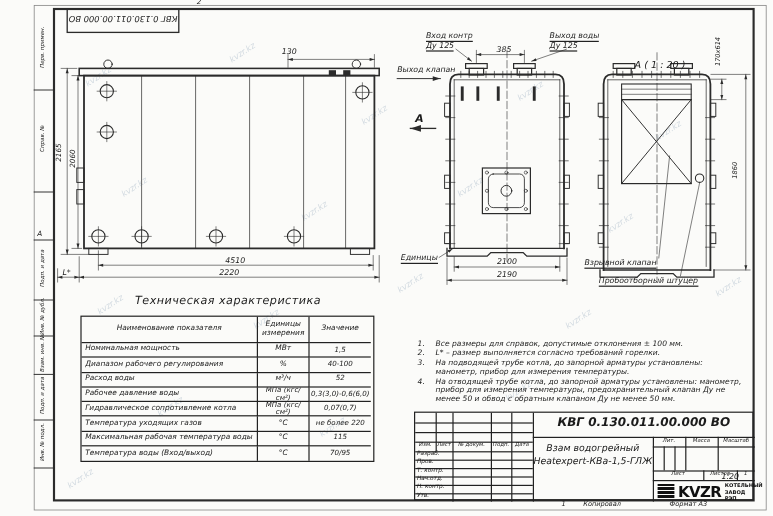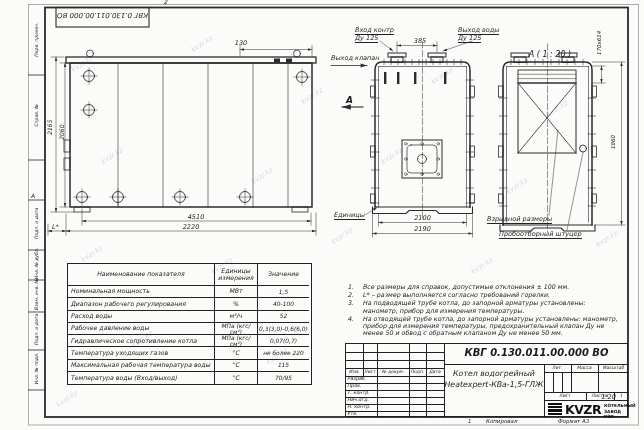--- a/index.html
+++ b/index.html
@@ -329,23 +329,24 @@
   <div class="lbl ul" style="left:458px;top:27px">Выход воды</div>
   <div class="lbl ul" style="left:458px;top:35px">Ду 125</div>
   <div class="lbl c" style="left:406px;top:38px;width:28px">385</div>
   <div class="lbl c" style="left:405px;top:215px;width:35px">2100</div>
   <div class="lbl c" style="left:405px;top:226px;width:35px">2190</div>
   <div class="lbl ul" style="left:334px;top:212px">Единицы</div>
 
   <div class="lbl c" style="left:520px;top:51px;width:60px;font-size:8px">А ( 1 : 20 )</div>
   <div class="lbl vt c" style="left:585px;top:40px;width:30px;font-size:5.5px">170х614</div>
   <div class="lbl vt c" style="left:599px;top:139px;width:30px;font-size:5.5px">1860</div>
-  <div class="lbl ul" style="left:487px;top:216px">Взрывной размеры</div>
+  <div class="lbl ul" style="left:487px;top:216px">Взрывной клапан</div>
   <div class="lbl ul" style="left:499px;top:231px">Пробоотборный штуцер</div>
 
+  <div class="lbl c" style="left:105px;top:246px;width:170px;font-size:9.3px;letter-spacing:0.4px">Техническая характеристика</div>
   <div class="spec">
     <div>Наименование показателя</div>
     <div>Единицы измерения</div>
     <div>Значение</div>
     <div class="nm">Номинальная мощность</div>
     <div>МВт</div>
     <div class="sm">1,5</div>
     <div class="nm">Диапазон рабочего регулирования</div>
     <div>%</div>
     <div class="sm">40-100</div>
@@ -420,21 +421,21 @@
     <div class="t c" style="left:17px;top:25.5px;width:14px;font-size:4.5px">Лист</div>
     <div class="t c" style="left:31px;top:25.5px;width:32px;font-size:4.5px">№ докум.</div>
     <div class="t c" style="left:63px;top:25.5px;width:17px;font-size:4.5px">Подп.</div>
     <div class="t c" style="left:80px;top:25.5px;width:18px;font-size:4.5px">Дата</div>
     <div class="t" style="left:1.5px;top:32.6px;font-size:4.8px">Разраб.</div>
     <div class="t" style="left:1.5px;top:39.6px;font-size:4.8px">Пров.</div>
     <div class="t" style="left:1.5px;top:46.6px;font-size:4.8px">Т. контр.</div>
     <div class="t" style="left:1.5px;top:53.6px;font-size:4.8px">Нач.отд.</div>
     <div class="t" style="left:1.5px;top:60.6px;font-size:4.8px">Н. контр.</div>
     <div class="t" style="left:1.5px;top:67.6px;font-size:4.8px">Утв.</div>
-    <div class="t c" style="left:98px;top:26px;width:100px;font-size:7.8px">Котел водогрейный</div>
+    <div class="t c" style="left:98px;top:26px;width:100px;font-size:7.8px">Взам водогрейный</div>
     <div class="t c" style="left:98px;top:36.5px;width:100px;font-size:7.8px">Heatexpert-КВа-1,5-ГЛЖ</div>
     <div class="t c" style="left:198px;top:21.5px;width:27px;font-size:4.5px">Лит.</div>
     <div class="t c" style="left:225px;top:21.5px;width:27px;font-size:4.5px">Масса</div>
     <div class="t c" style="left:252px;top:21.5px;width:31px;font-size:4.5px">Масштаб</div>
     <div class="t c" style="left:252px;top:50px;width:21px;font-size:6.5px">1:20</div>
     <div class="t c" style="left:198px;top:49.5px;width:42px;font-size:4.5px">Лист</div>
     <div class="t c" style="left:240px;top:49.5px;width:28px;font-size:4.5px">Листов</div>
     <div class="t c" style="left:268px;top:49.5px;width:15px;font-size:4.5px">1</div>
     <div class="logo-bars" style="left:202px;top:58.5px"></div>
     <div class="kvzr" style="left:219px;top:58px">KVZR</div>

